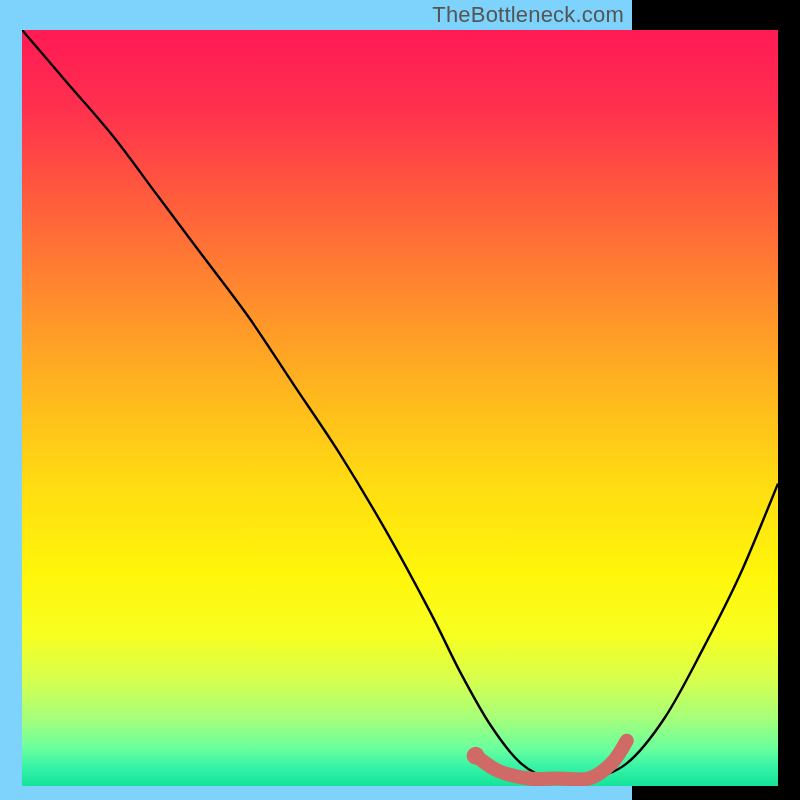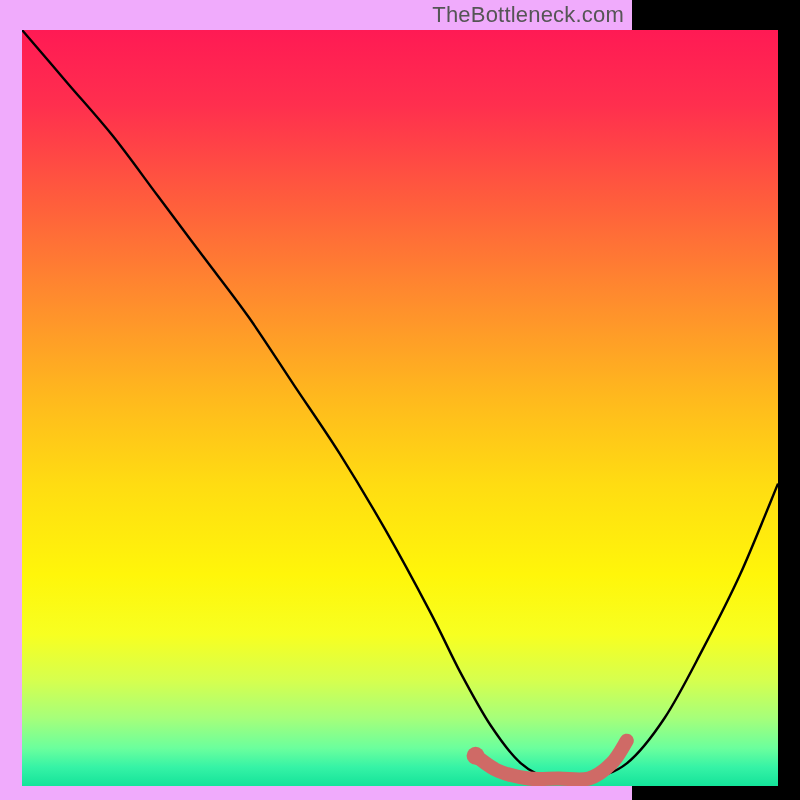--- a/index.html
+++ b/index.html
@@ -8,21 +8,21 @@
     width: 800px;
     height: 800px;
     background: #000;
     font-family: Arial, Helvetica, sans-serif;
     overflow: hidden;
   }
   .frame {
     position: relative;
     width: 632px;
     height: 800px;
-    background: #f0abfc;
+    background: #7dd3fc;
   }
   .attribution {
     position: absolute;
     top: 2px;
     right: 8px;
     color: #555;
     font-size: 22px;
     font-weight: 500;
     letter-spacing: 0.2px;
     z-index: 20;

